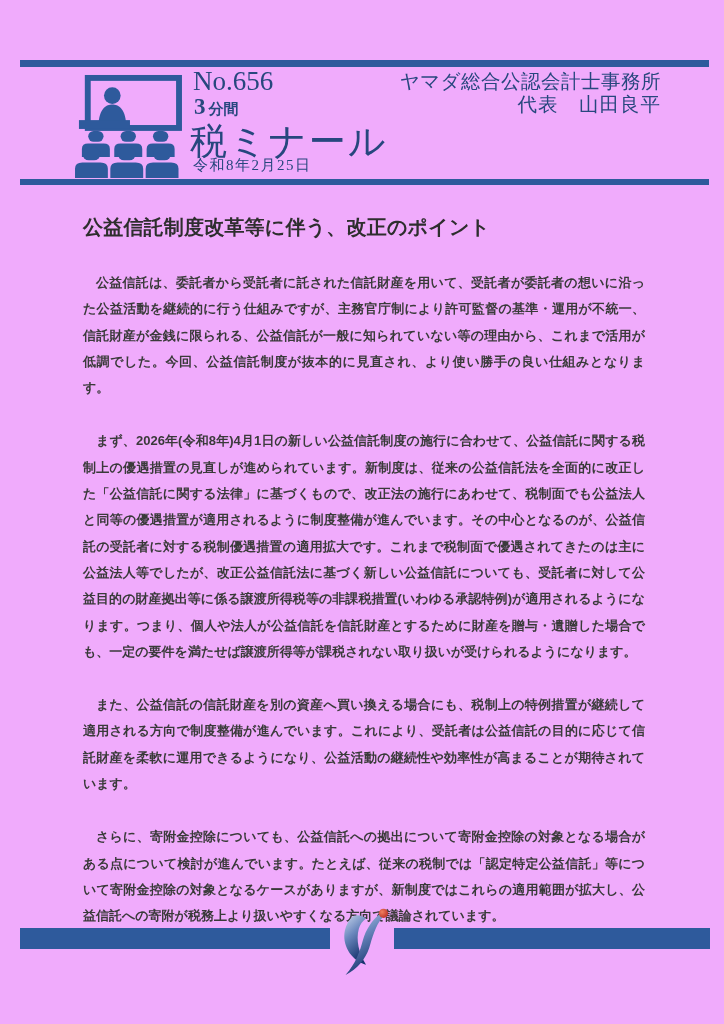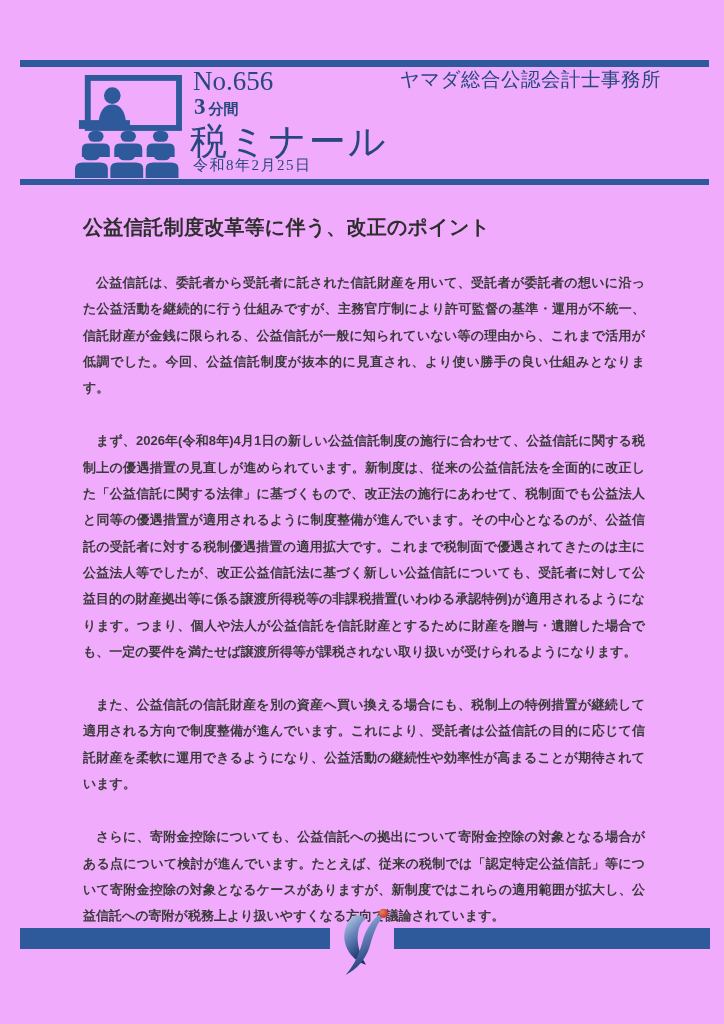--- a/index.html
+++ b/index.html
@@ -18,21 +18,21 @@
   .masthead-text { color:var(--navy-text); font-family:"Liberation Serif", serif; }
   .issue-no  { position:absolute; left:193px; top:66px;  font-size:27px; line-height:30px; }
   .duration  { position:absolute; left:194px; top:95px;  line-height:24px;font-weight:bold; }
   .dur-num   { font-size:23px; }
   .dur-unit  { font-size:15px; margin-left:3px; }
   .newsletter-title { position:absolute; left:190px; top:120px; font-size:37px; line-height:44px; letter-spacing:2px; }
   .issue-date { position:absolute; left:193px; top:156px; font-size:15px; letter-spacing:1.5px; }
 
   
   .contact { position:absolute; top:70px; right:63px; text-align:right;
-             color:var(--navy-text); font-family:Liberation Mono, monospace; }
+             color:var(--navy-text); font-family:Liberation Serif, serif; }
   .office { font-size:19.5px; line-height:23px; letter-spacing:0.5px; }
   .rep    { font-size:19.5px; line-height:23px; letter-spacing:1px; }
   .addr-block { display:inline-block; text-align:left; font-size:14px; line-height:15.5px; margin-top:3px; }
   .tel, .fax { text-align:right; }
 
   
   main { position:absolute; left:83px; top:204px; width:562px; }
   h1 { margin:8px 0 28px 0; font-size:20px; line-height:30px; font-weight:700;
        color:#2e2e2e; letter-spacing:0.2px; }
   main p { margin:0 0 27px 0; font-size:13px; line-height:26.3px;
@@ -88,20 +88,21 @@
 
   <div class="masthead-text issue-no">No.656</div>
   <div class="masthead-text duration">
     <span class="dur-num">3</span><span class="dur-unit">分間</span>
   </div>
   <div class="masthead-text newsletter-title">税ミナール</div>
   <div class="masthead-text issue-date">令和8年2月25日</div>
 
   <div class="contact">
     <div class="office">ヤマダ総合公認会計士事務所</div>
+    <div class="rep">代表　山田良平</div>
   </div>
 
   <div class="bar bar-mid"></div>
 
   <main>
     <h1>公益信託制度改革等に伴う、改正のポイント</h1>
     <p>公益信託は、委託者から受託者に託された信託財産を用いて、受託者が委託者の想いに沿った公益活動を継続的に行う仕組みですが、主務官庁制により許可監督の基準・運用が不統一、信託財産が金銭に限られる、公益信託が一般に知られていない等の理由から、これまで活用が低調でした。今回、公益信託制度が抜本的に見直され、より使い勝手の良い仕組みとなります。</p>
     <p>まず、2026年(令和8年)4月1日の新しい公益信託制度の施行に合わせて、公益信託に関する税制上の優遇措置の見直しが進められています。新制度は、従来の公益信託法を全面的に改正した「公益信託に関する法律」に基づくもので、改正法の施行にあわせて、税制面でも公益法人と同等の優遇措置が適用されるように制度整備が進んでいます。その中心となるのが、公益信託の受託者に対する税制優遇措置の適用拡大です。これまで税制面で優遇されてきたのは主に公益法人等でしたが、改正公益信託法に基づく新しい公益信託についても、受託者に対して公益目的の財産拠出等に係る譲渡所得税等の非課税措置(いわゆる承認特例)が適用されるようになります。つまり、個人や法人が公益信託を信託財産とするために財産を贈与・遺贈した場合でも、一定の要件を満たせば譲渡所得等が課税されない取り扱いが受けられるようになります。</p>
     <p>また、公益信託の信託財産を別の資産へ買い換える場合にも、税制上の特例措置が継続して適用される方向で制度整備が進んでいます。これにより、受託者は公益信託の目的に応じて信託財産を柔軟に運用できるようになり、公益活動の継続性や効率性が高まることが期待されています。</p>
     <p>さらに、寄附金控除についても、公益信託への拠出について寄附金控除の対象となる場合がある点について検討が進んでいます。たとえば、従来の税制では「認定特定公益信託」等について寄附金控除の対象となるケースがありますが、新制度ではこれらの適用範囲が拡大し、公益信託への寄附が税務上より扱いやすくなる方向で議論されています。</p>

